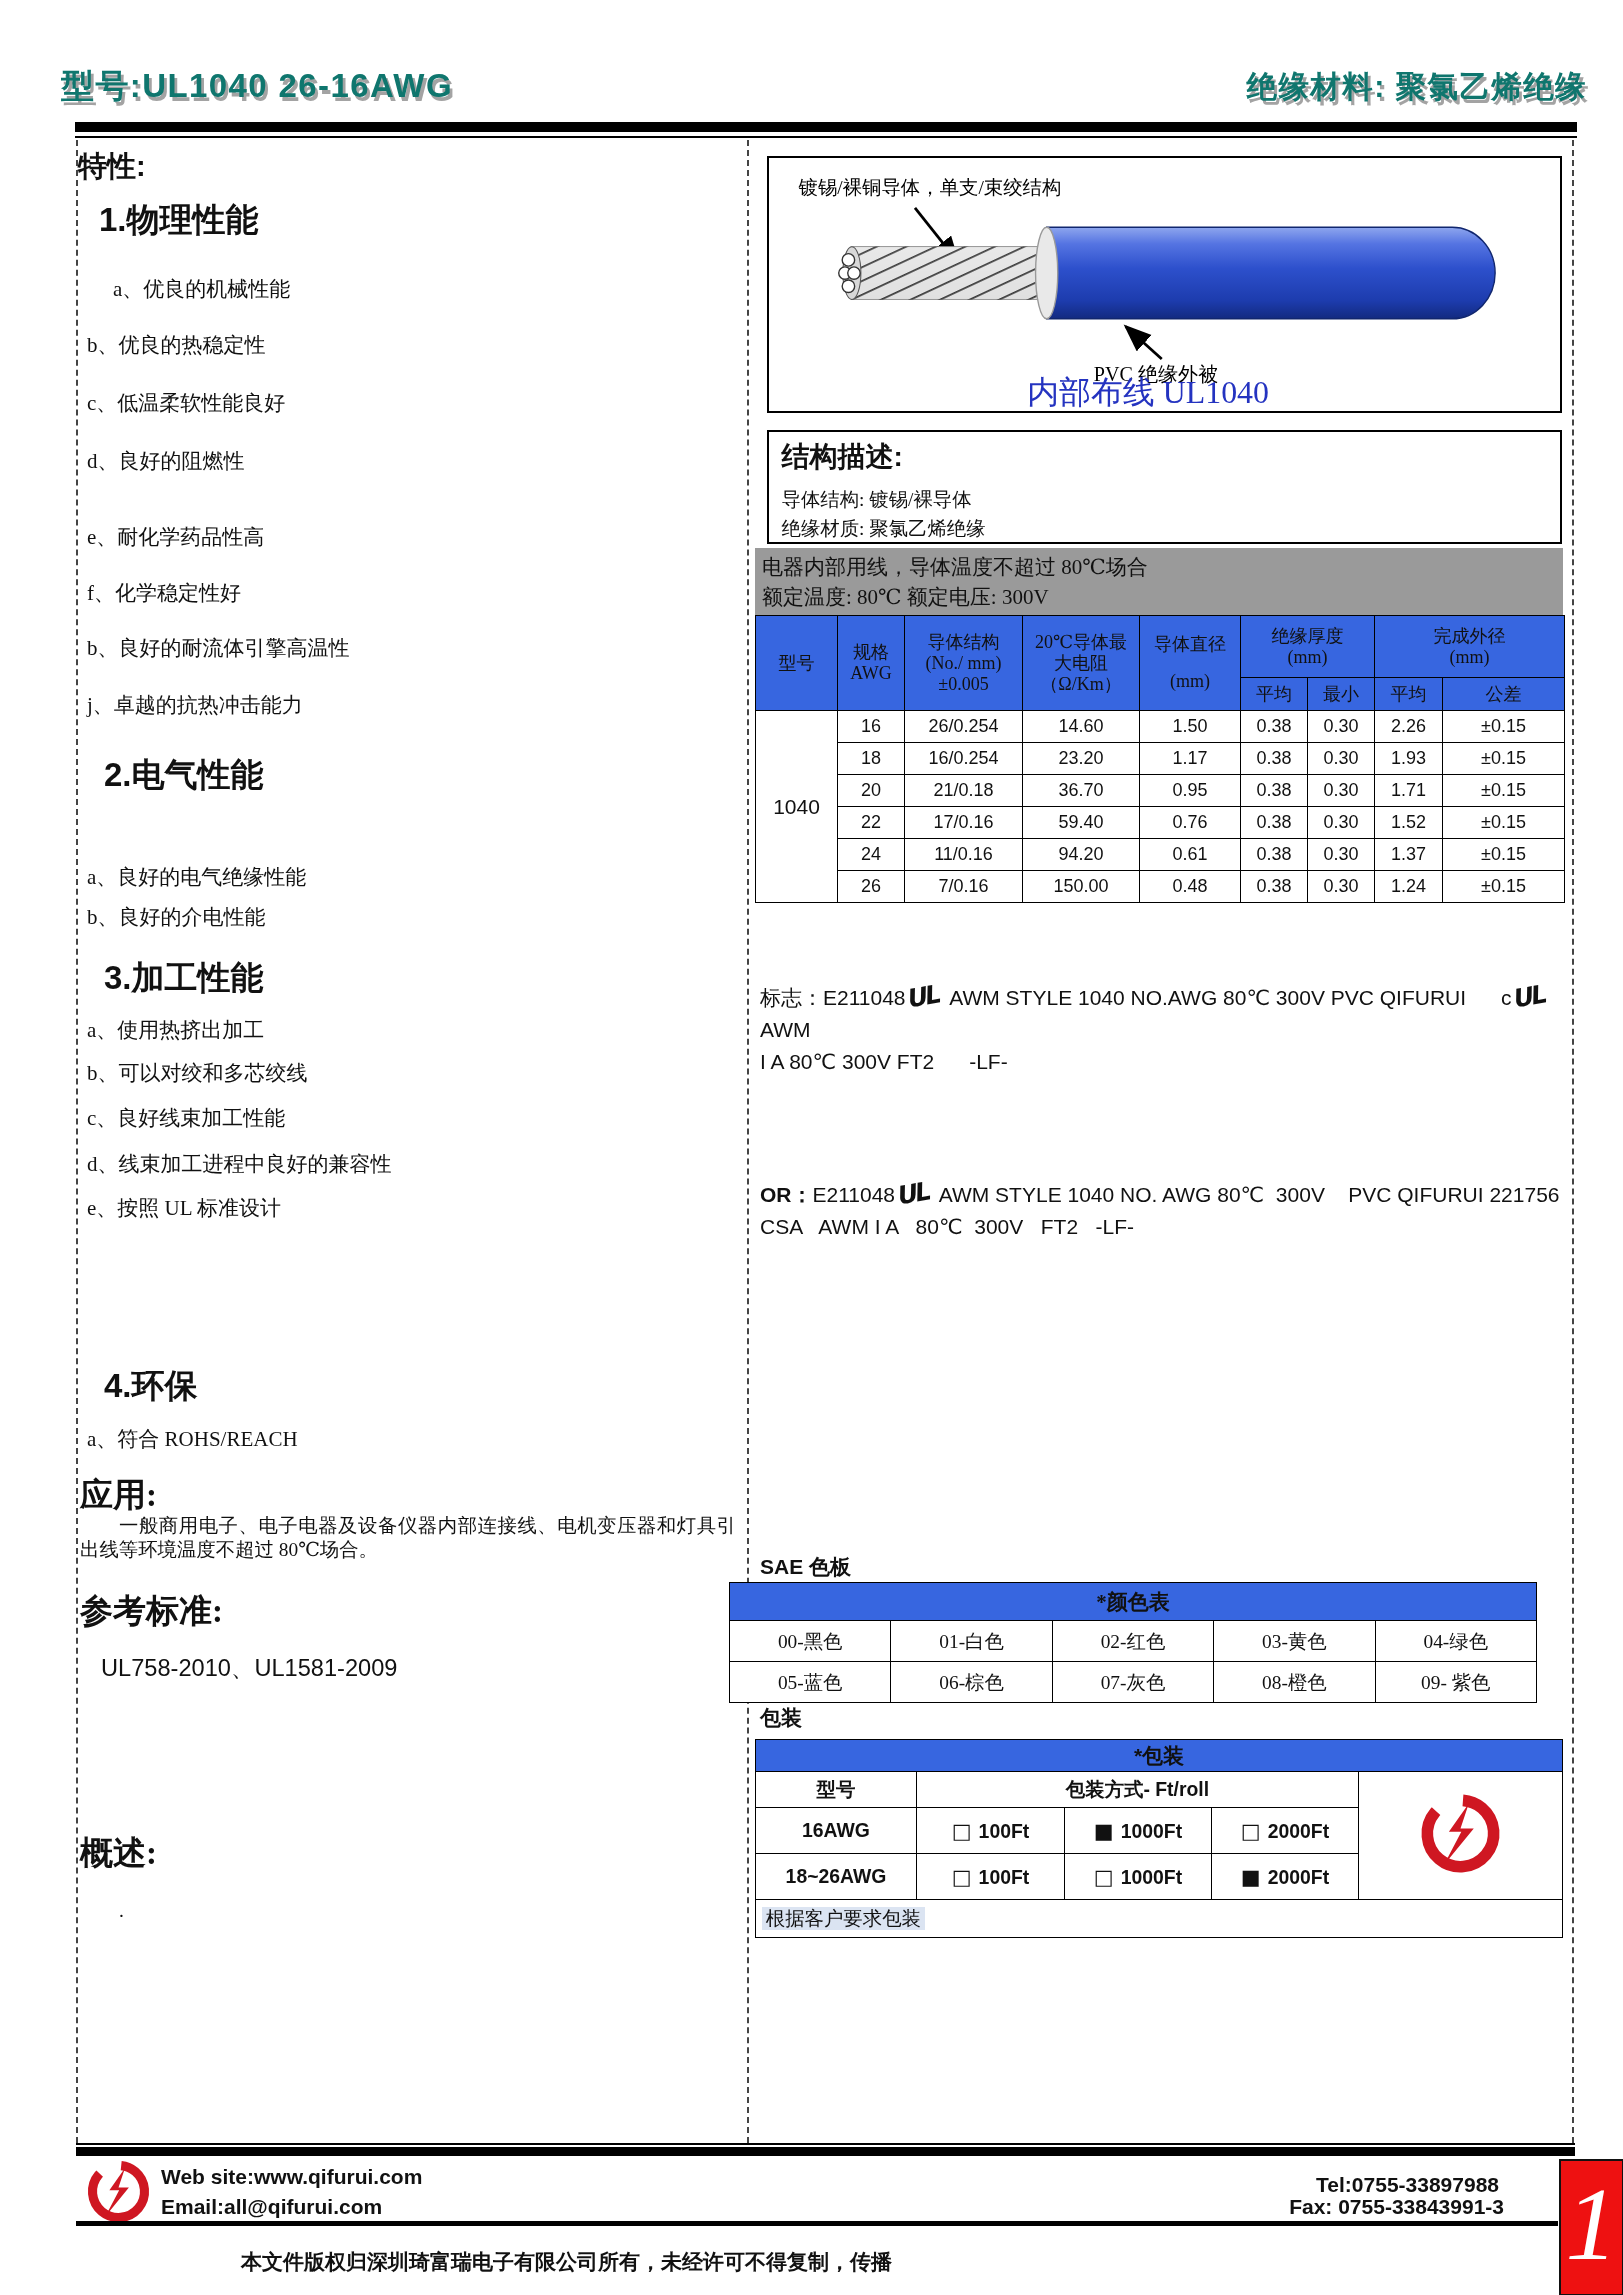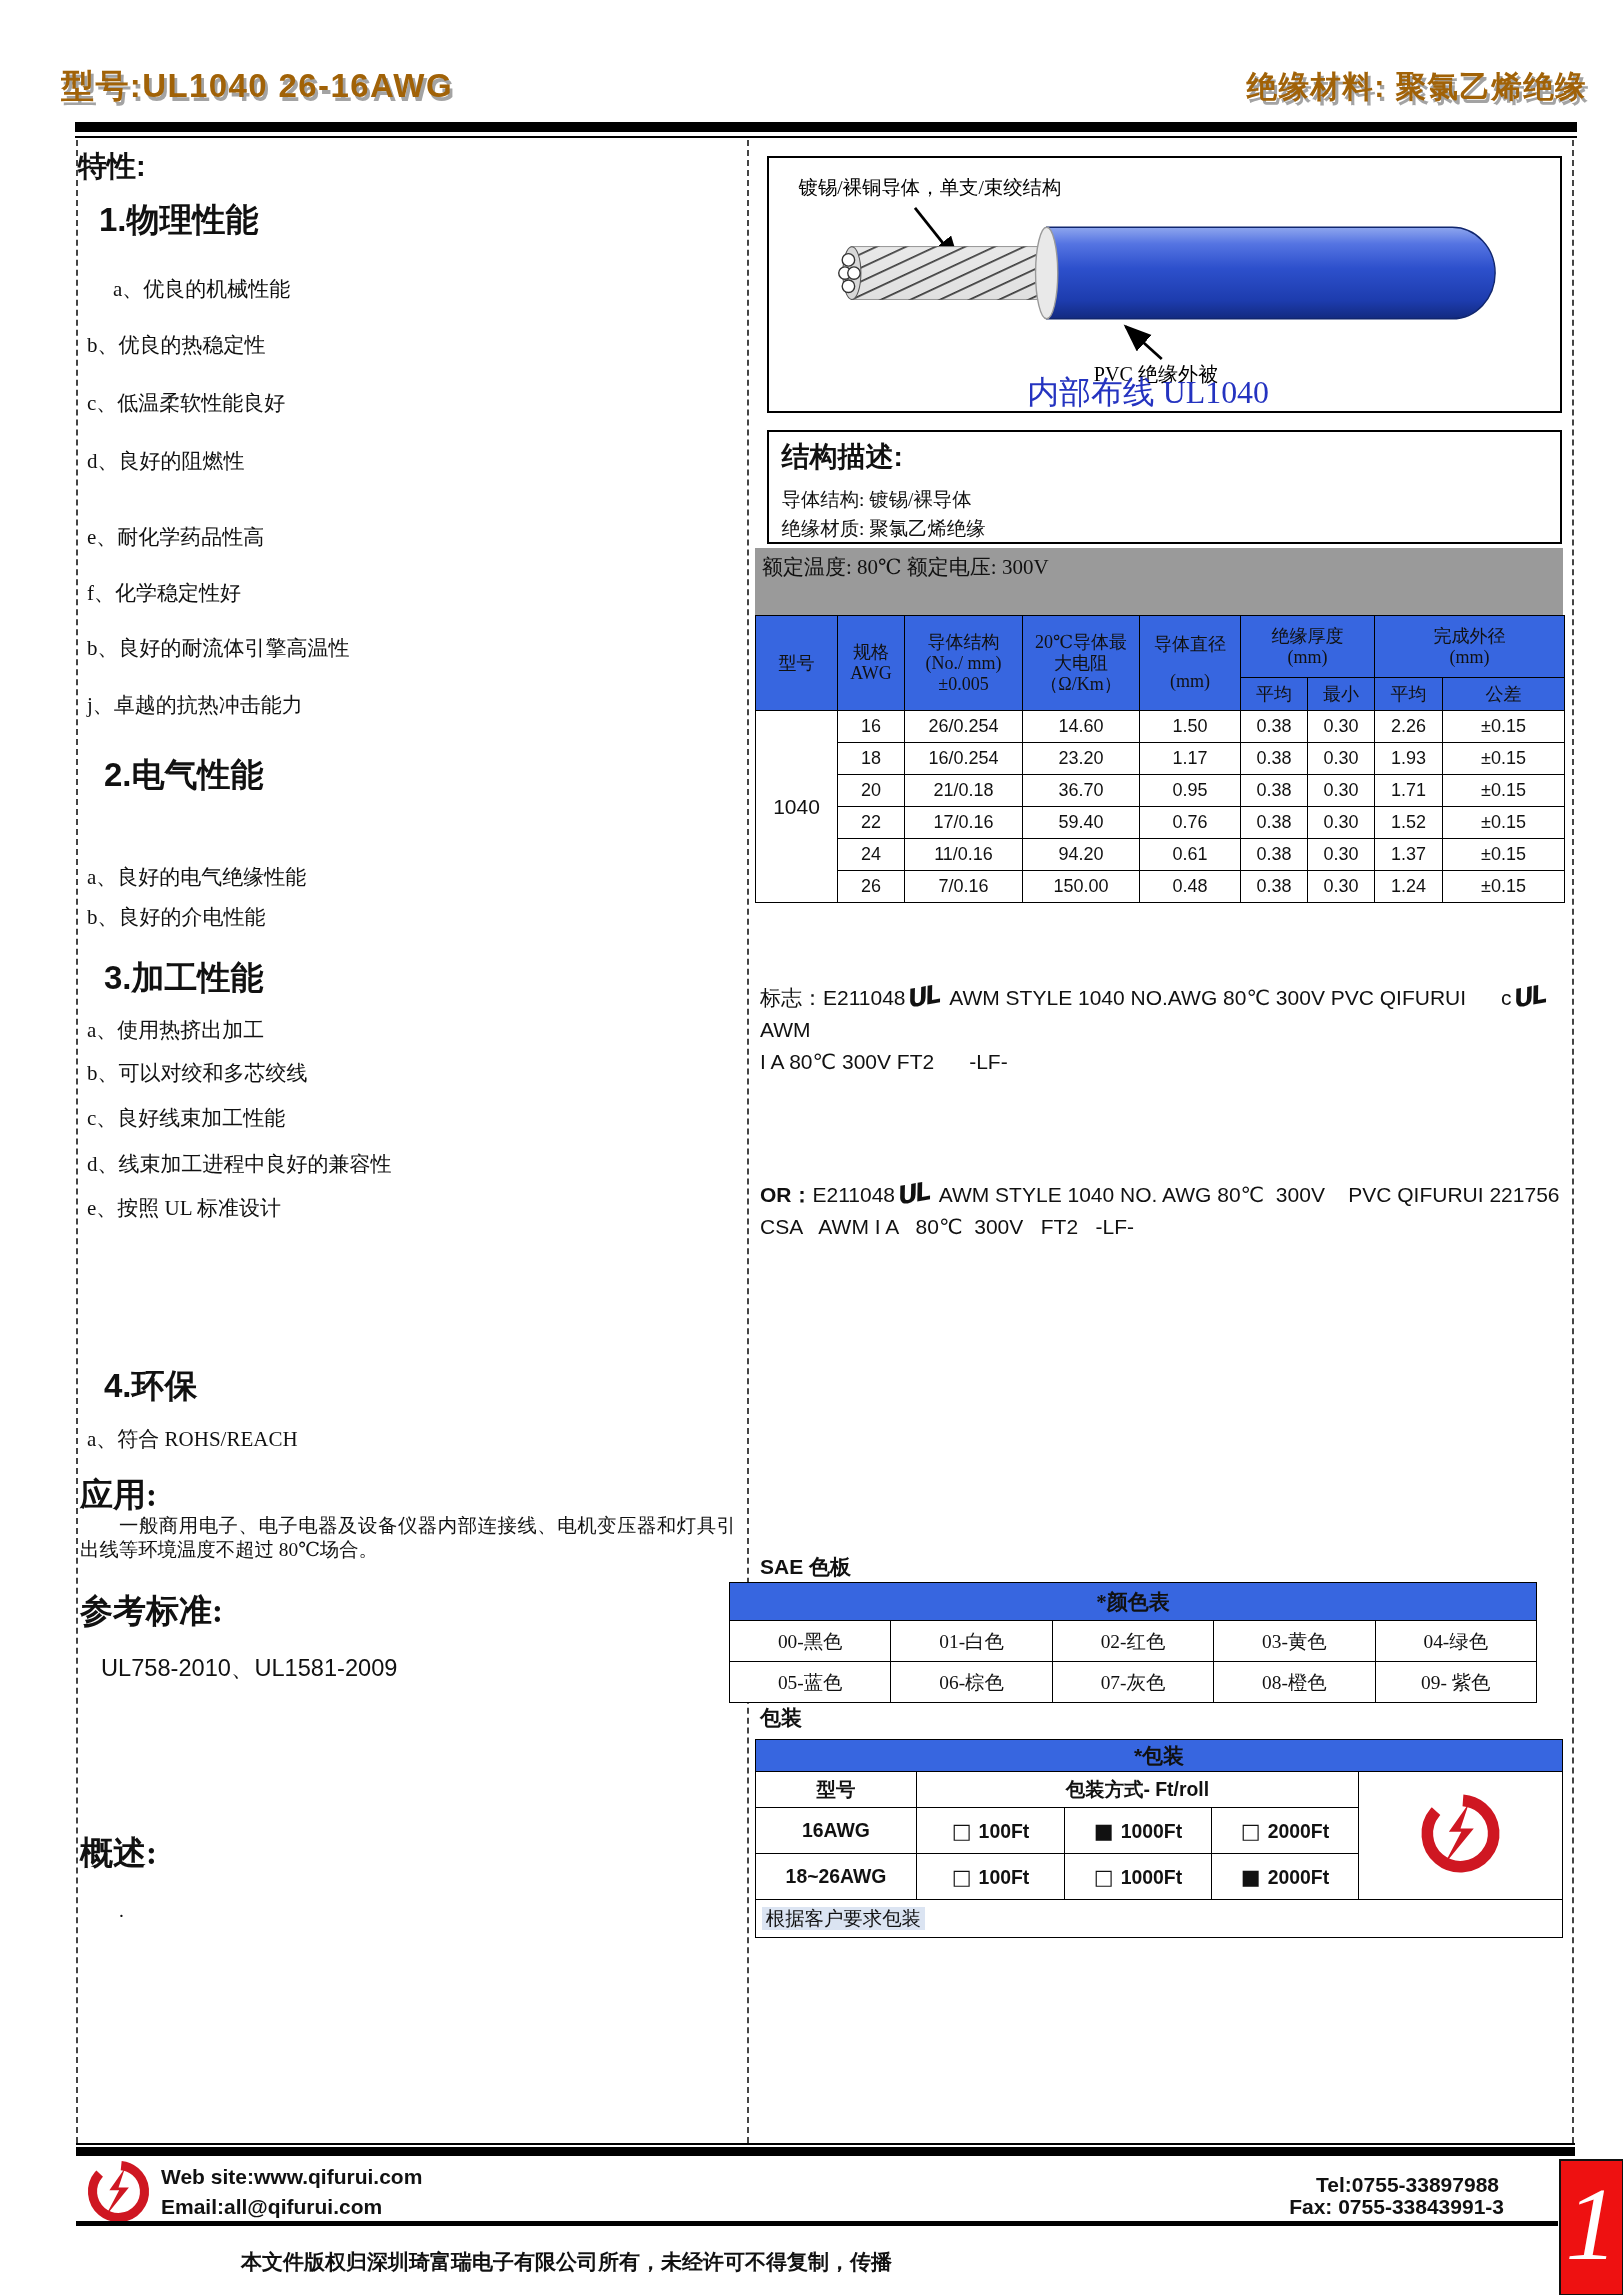--- a/index.html
+++ b/index.html
@@ -2,21 +2,21 @@
 <html style="font-size:11px"><head>
 <meta charset="utf-8">
 <style>
   html,body{margin:0;padding:0;background:#fff;}
   .page{position:relative;width:1623px;height:2295px;background:#fff;overflow:hidden;
         font-family:"Liberation Serif","DejaVu Serif",serif;color:#111;}
   .abs{position:absolute;}
 
   
   .doc-title{font-family:"Liberation Sans","DejaVu Sans",sans-serif;font-weight:bold;
-             font-size:33px;color:#a16207;text-shadow:2.8px 3.5px 0 #a3a3a3;letter-spacing:1.4px;white-space:nowrap;}
+             font-size:33px;color:#0f766e;text-shadow:2.8px 3.5px 0 #a3a3a3;letter-spacing:1.4px;white-space:nowrap;}
   .rule{background:#000;}
 
   
   .vdash{border-left:2.1px dashed #444;width:0;}
 
   
   .feat-title{font-family:"Liberation Sans","DejaVu Sans",sans-serif;font-weight:bold;font-size:29px;}
   .sec-head{font-family:"Liberation Sans","DejaVu Sans",sans-serif;font-weight:bold;font-size:33px;}
   .li{font-size:21px;white-space:nowrap;}
   .big-head{font-weight:bold;font-size:33px;}
@@ -162,20 +162,21 @@
     </svg>
   </div>
 
   <div class="abs box" style="left:767px;top:430px;width:791px;height:110px;">
     <div class="abs struct-title" style="left:12.5px;top:5.6px;">结构描述:</div>
     <div class="abs struct-line" style="left:12.5px;top:54px;">导体结构: 镀锡/裸导体</div>
     <div class="abs struct-line" style="left:12.5px;top:83px;">绝缘材质: 聚氯乙烯绝缘</div>
   </div>
 
   <div class="abs banner" style="left:755px;top:548px;width:808px;height:67px;">
+    <div>电器内部用线，导体温度不超过 80℃场合</div>
     <div>额定温度: 80℃ 额定电压: 300V</div>
   </div>
 
   <table class="abs spec-table" style="left:755px;top:615px;">
     <colgroup>
       <col style="width:82px">
         <col style="width:67px">
         <col style="width:118px">
         <col style="width:117px">
       <col style="width:101px">

